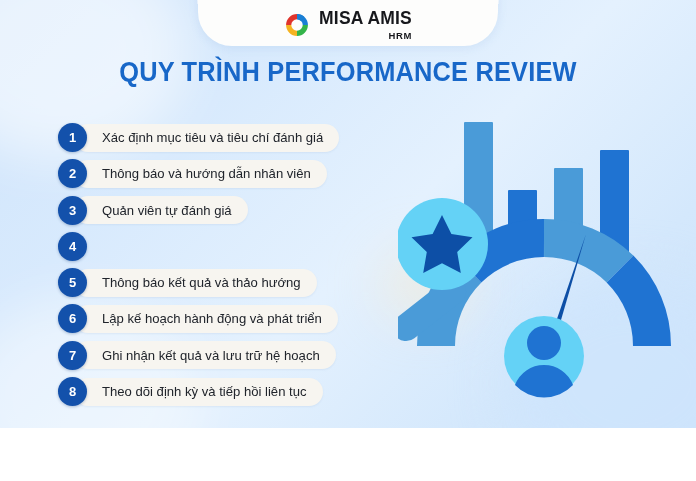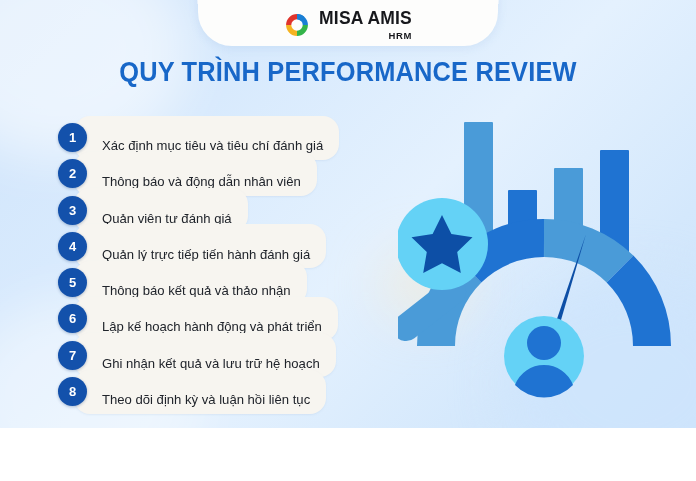--- a/index.html
+++ b/index.html
@@ -122,21 +122,21 @@
     font-size: 13px;
     font-weight: 700;
     display: flex;
     align-items: center;
     justify-content: center;
     box-shadow: 0 1px 3px rgba(20,60,120,.3);
   }
   .step-pill {
     position: relative;
     margin-left: -13px;
-    padding: 16px 16px 0 28px;
+    padding: 0 16px 0 28px;
     height: 28px;
     display: flex;
     align-items: center;
     background: #f7f5f0;
     border-radius: 16px;
     box-shadow: 0 1px 2px rgba(130,160,200,.14);
   }
   .step-label {
     font-size: 13.1px;
     color: #20242b;
@@ -189,63 +189,60 @@
     <div class="step">
       <div class="step-badge">1</div>
       <div class="step-pill">
         <span class="step-label">Xác định mục tiêu và tiêu chí đánh giá</span>
       </div>
     </div>
 
     <div class="step">
       <div class="step-badge">2</div>
       <div class="step-pill">
-        <span class="step-label">Thông báo và động dẫn nhân viên</span>
+        <span class="step-label">Thông báo và hướng dẫn nhân viên</span>
       </div>
     </div>
 
     <div class="step">
       <div class="step-badge">3</div>
       <div class="step-pill">
         <span class="step-label">Quản viên tự đánh giá</span>
       </div>
     </div>
 
     <div class="step">
       <div class="step-badge">4</div>
-      <div class="step-pill">
-        <span class="step-label">Quản lý trực tiếp tiến hành đánh giá</span>
-      </div>
     </div>
 
     <div class="step">
       <div class="step-badge">5</div>
       <div class="step-pill">
-        <span class="step-label">Thông báo kết quả và thảo nhận</span>
+        <span class="step-label">Thông báo kết quả và thảo hướng</span>
       </div>
     </div>
 
     <div class="step">
       <div class="step-badge">6</div>
       <div class="step-pill">
         <span class="step-label">Lập kế hoạch hành động và phát triển</span>
       </div>
     </div>
 
     <div class="step">
       <div class="step-badge">7</div>
       <div class="step-pill">
         <span class="step-label">Ghi nhận kết quả và lưu trữ hệ hoạch</span>
       </div>
     </div>
 
     <div class="step">
       <div class="step-badge">8</div>
       <div class="step-pill">
-        <span class="step-label">Theo dõi định kỳ và luận hồi liên tục</span>
+        <span class="step-label">Theo dõi định kỳ và tiếp hồi liên tục</span>
       </div>
     </div>
 
   </div>
 
   <div class="art">
     <svg viewBox="0 0 292 306">
 
       <g>
         <rect x="66" y="18" width="29" height="132" rx="1" fill="#4a9bd8"></rect>

